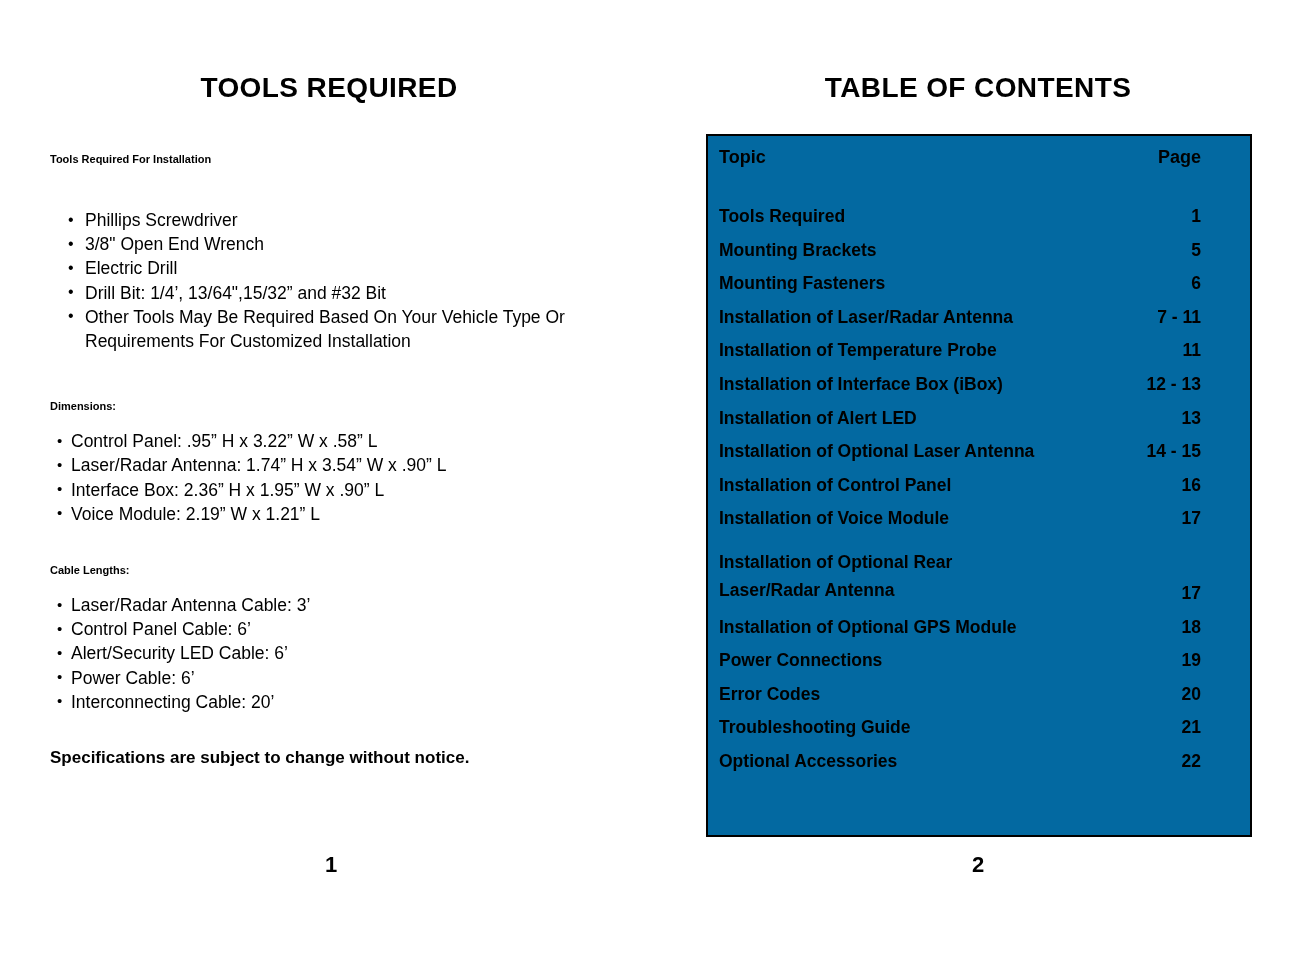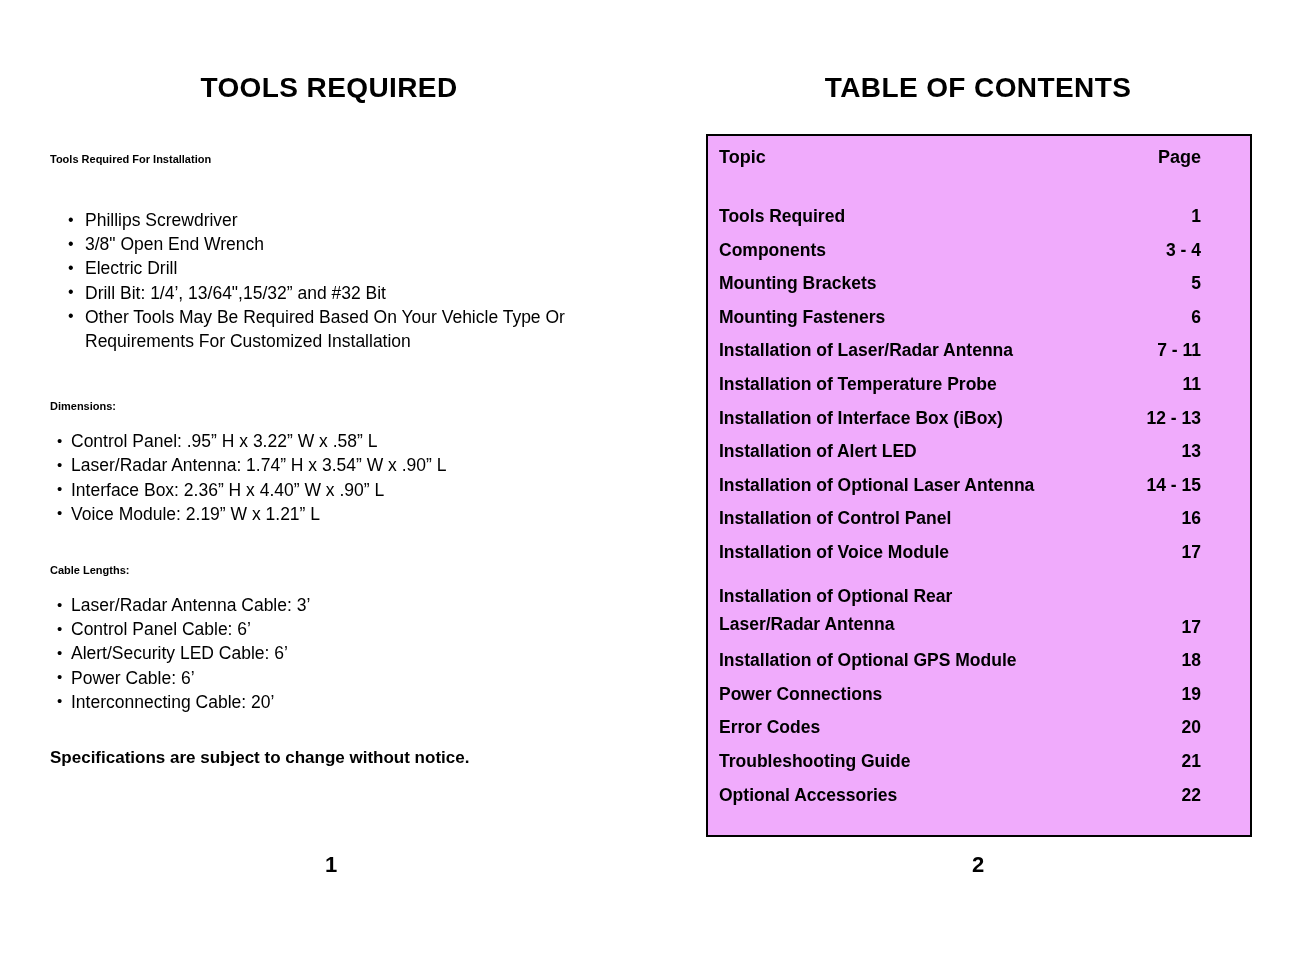--- a/index.html
+++ b/index.html
@@ -118,21 +118,21 @@
     line-height: 22px;
   }
 
   
   .toc-box {
     position: absolute;
     left: 46px;          
     top: 134px;
     width: 546px;        
     height: 703px;
-    background: #f0abfc;
+    background: #0369a1;
     border: 2px solid #000000;
     box-sizing: border-box;
   }
   .toc-inner {
     position: absolute;
     left: 11px;
     right: 49px;
     top: 9px;
   }
   .toc-header {
@@ -202,21 +202,21 @@
 
       <div class="section-gap-lg"></div>
 
       <div class="sub-heading">Dimensions:</div>
 
       <div class="section-gap-sm"></div>
 
       <ul class="spec-list">
         <li><span>Control Panel:  .95” H x 3.22” W x .58” L</span></li>
         <li><span>Laser/Radar Antenna: 1.74” H x 3.54” W x .90” L</span></li>
-        <li><span>Interface Box: 2.36” H x 4.40” W x .90” L</span></li>
+        <li><span>Interface Box: 2.36” H x 1.95” W x .90” L</span></li>
         <li><span>Voice Module: 2.19” W x 1.21” L</span></li>
       </ul>
 
       <div class="section-gap-lg"></div>
 
       <div class="sub-heading">Cable Lengths:</div>
 
       <div class="section-gap-sm"></div>
 
       <ul class="spec-list">
@@ -245,24 +245,20 @@
         <div class="toc-header">
           <span>Topic</span>
           <span>Page</span>
         </div>
 
         <div class="toc-row">
           <span class="topic">Tools Required</span>
           <span class="pg">1</span>
         </div>
         <div class="toc-row">
-          <span class="topic">Components</span>
-          <span class="pg">3 - 4</span>
-        </div>
-        <div class="toc-row">
           <span class="topic">Mounting Brackets</span>
           <span class="pg">5</span>
         </div>
         <div class="toc-row">
           <span class="topic">Mounting Fasteners</span>
           <span class="pg">6</span>
         </div>
         <div class="toc-row">
           <span class="topic">Installation of Laser/Radar Antenna</span>
           <span class="pg">7 - 11</span>

